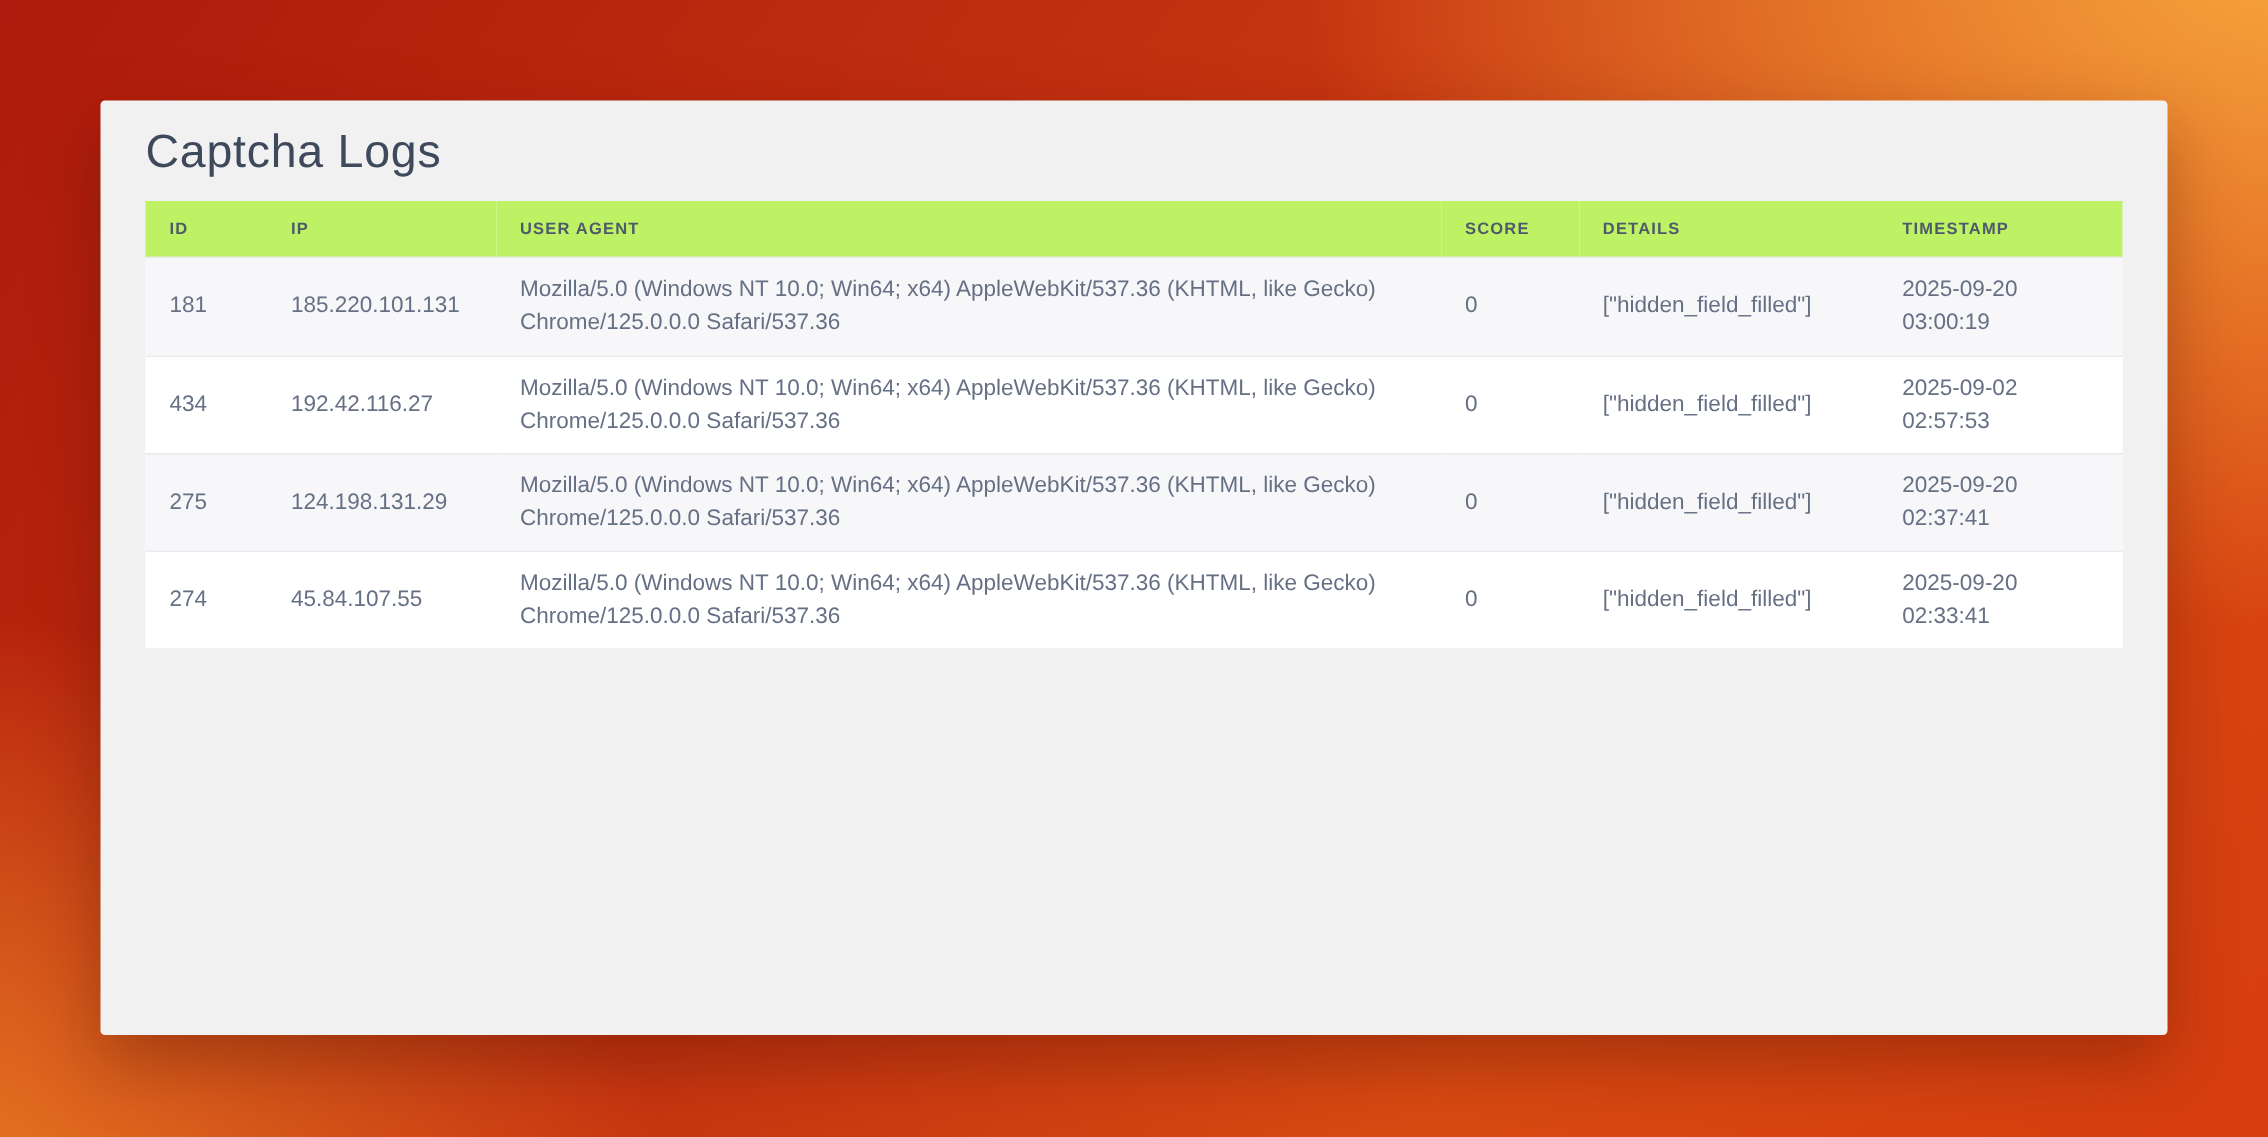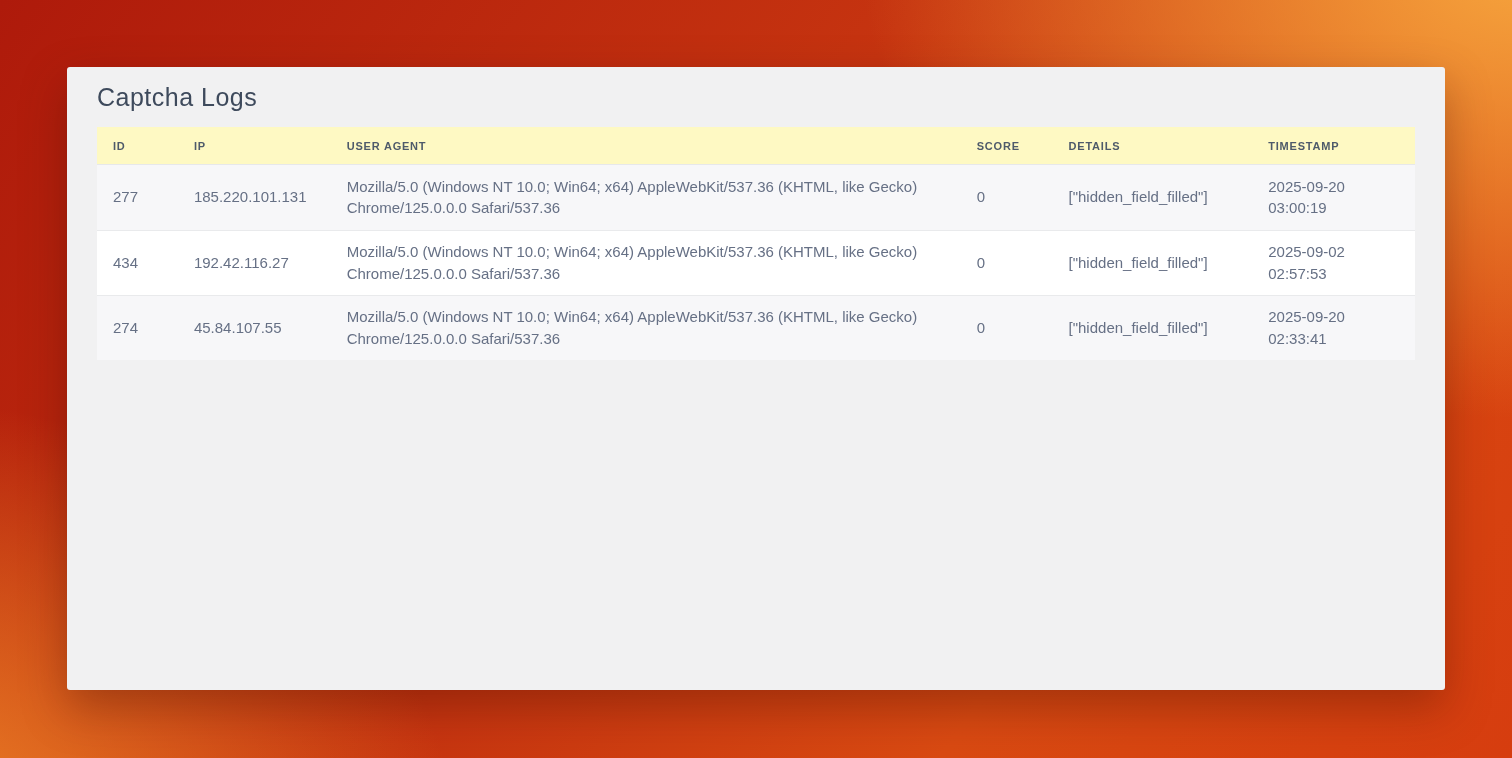--- a/index.html
+++ b/index.html
@@ -17,21 +17,21 @@
     left: 67px; top: 67px;
     width: 1378px; height: 623px;
     background: #f1f1f2;
     border-radius: 3px;
     box-shadow: 0 18px 45px rgba(70, 15, 0, 0.35);
     overflow: hidden;
   }
   .card-inner { padding: 0 30px; }
   .page-title {
     margin: 16px 0 15px;
-    font-size: 25px;
+    font-size: 31px;
     font-weight: 500;
     line-height: 1.15;
     letter-spacing: 0.5px;
     color: #3e4a5c;
   }
   table.log-table {
     width: 100%;
     border-collapse: separate;
     border-spacing: 0;
     background: #ffffff;
@@ -45,21 +45,21 @@
   col.c-details   { width: 15.15%; }
   col.c-timestamp { width: 12.35%; }
   thead th {
     text-align: left;
     font-size: 11px;
     font-weight: 700;
     letter-spacing: 0.8px;
     color: #4e5a6a;
     text-transform: uppercase;
     padding: 13px 16px 12px;
-    background: #fef9c3;
+    background: #bef264;
     border-bottom: 1px solid #e7e8ea;
     white-space: nowrap;
   }
   tbody td {
     padding: 10px 16px;
     font-size: 15px;
     line-height: 1.45;
     color: #667085;
     vertical-align: middle;
     word-wrap: break-word;
@@ -90,36 +90,44 @@
           <th>ID</th>
           <th>IP</th>
           <th>USER AGENT</th>
           <th>SCORE</th>
           <th>DETAILS</th>
           <th>TIMESTAMP</th>
         </tr>
       </thead>
       <tbody id="log-rows">
           <tr>
-    <td>277</td>
+    <td>181</td>
     <td>185.220.101.131</td>
     <td>Mozilla/5.0 (Windows NT 10.0; Win64; x64) AppleWebKit/537.36 (KHTML, like Gecko) Chrome/125.0.0.0 Safari/537.36</td>
     <td>0</td>
     <td>["hidden_field_filled"]</td>
     <td>2025-09-20 03:00:19</td>
   </tr>
           <tr>
     <td>434</td>
     <td>192.42.116.27</td>
     <td>Mozilla/5.0 (Windows NT 10.0; Win64; x64) AppleWebKit/537.36 (KHTML, like Gecko) Chrome/125.0.0.0 Safari/537.36</td>
     <td>0</td>
     <td>["hidden_field_filled"]</td>
     <td>2025-09-02 02:57:53</td>
   </tr>
           <tr>
+    <td>275</td>
+    <td>124.198.131.29</td>
+    <td>Mozilla/5.0 (Windows NT 10.0; Win64; x64) AppleWebKit/537.36 (KHTML, like Gecko) Chrome/125.0.0.0 Safari/537.36</td>
+    <td>0</td>
+    <td>["hidden_field_filled"]</td>
+    <td>2025-09-20 02:37:41</td>
+  </tr>
+          <tr>
     <td>274</td>
     <td>45.84.107.55</td>
     <td>Mozilla/5.0 (Windows NT 10.0; Win64; x64) AppleWebKit/537.36 (KHTML, like Gecko) Chrome/125.0.0.0 Safari/537.36</td>
     <td>0</td>
     <td>["hidden_field_filled"]</td>
     <td>2025-09-20 02:33:41</td>
   </tr>
         </tbody>
     </table>
   </div>

